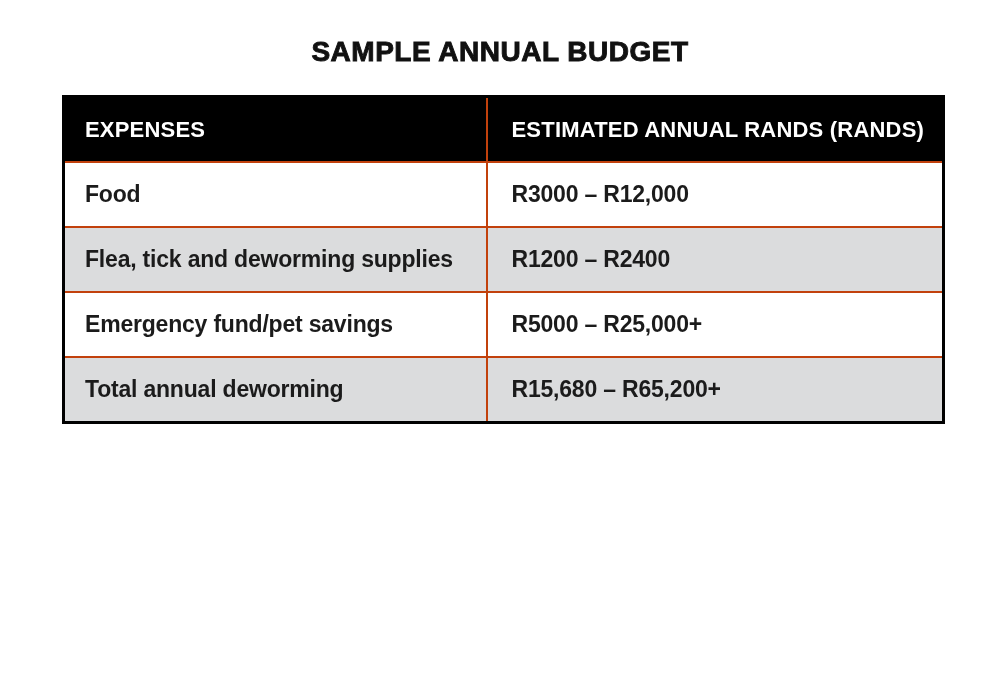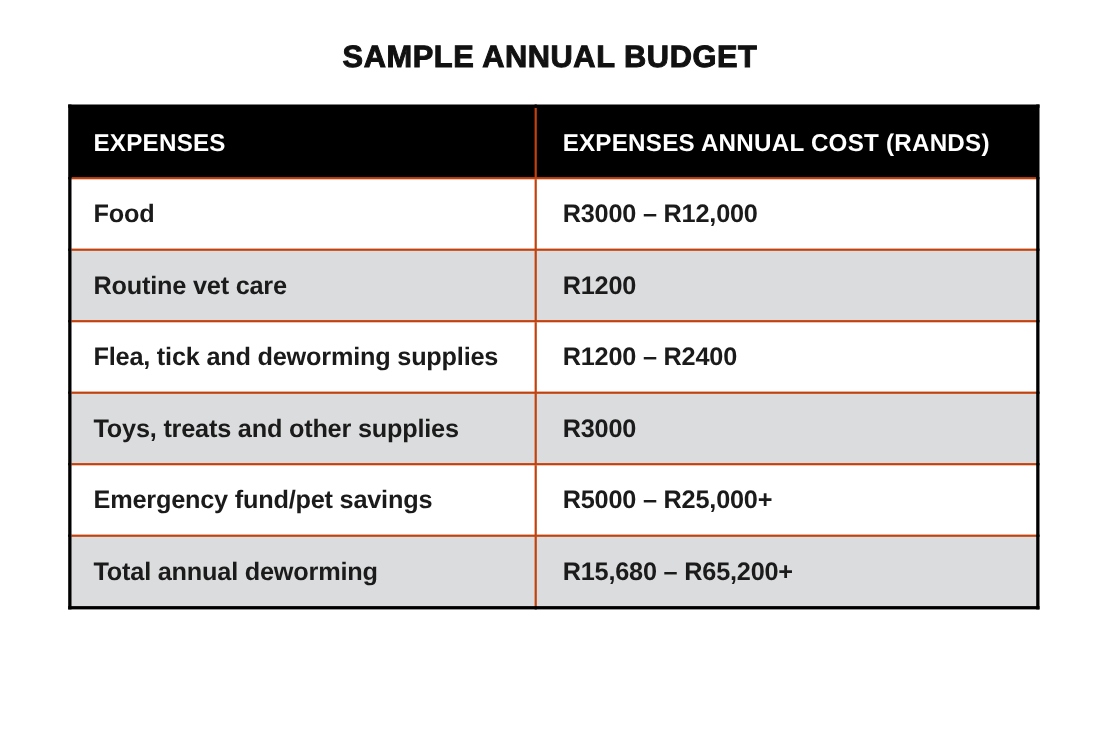--- a/index.html
+++ b/index.html
@@ -82,39 +82,31 @@
   <div class="page-title">SAMPLE ANNUAL BUDGET</div>
 
   <table class="budget-table">
     <colgroup>
       <col class="col-expense">
       <col class="col-cost">
     </colgroup>
     <thead>
       <tr>
         <th>EXPENSES</th>
-        <th>EXPENSES ANNUAL COST (RANDS)</th>
+        <th>ESTIMATED ANNUAL RANDS (RANDS)</th>
       </tr>
     </thead>
     <tbody>
       <tr>
         <td>Food</td>
         <td>R3000 – R12,000</td>
       </tr>
       <tr>
-        <td>Routine vet care</td>
-        <td>R1200</td>
-      </tr>
-      <tr>
         <td>Flea, tick and deworming supplies</td>
         <td>R1200 – R2400</td>
-      </tr>
-      <tr>
-        <td>Toys, treats and other supplies</td>
-        <td>R3000</td>
       </tr>
       <tr>
         <td>Emergency fund/pet savings</td>
         <td>R5000 – R25,000+</td>
       </tr>
       <tr>
         <td>Total annual deworming</td>
         <td>R15,680 – R65,200+</td>
       </tr>
     </tbody>

